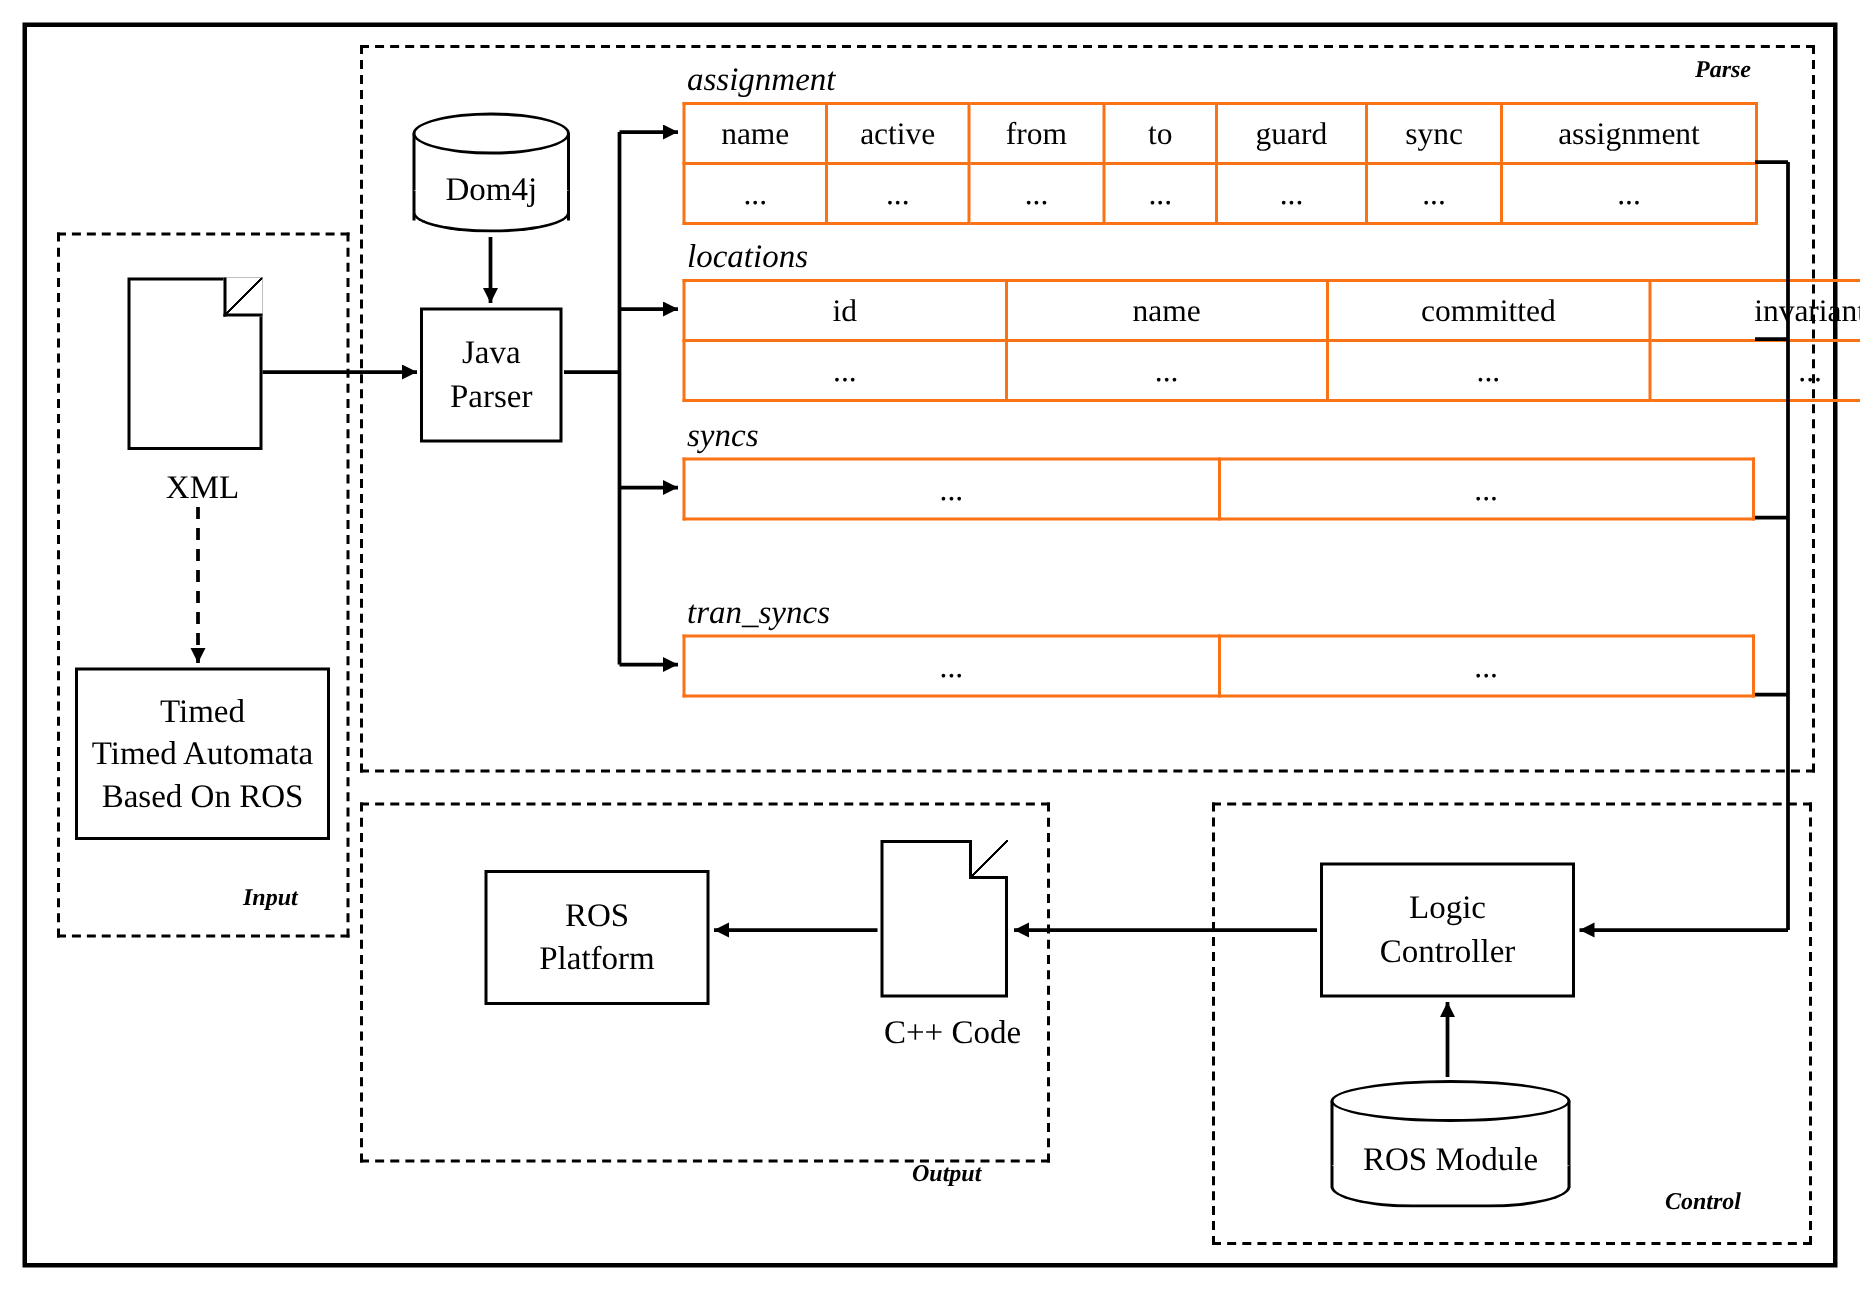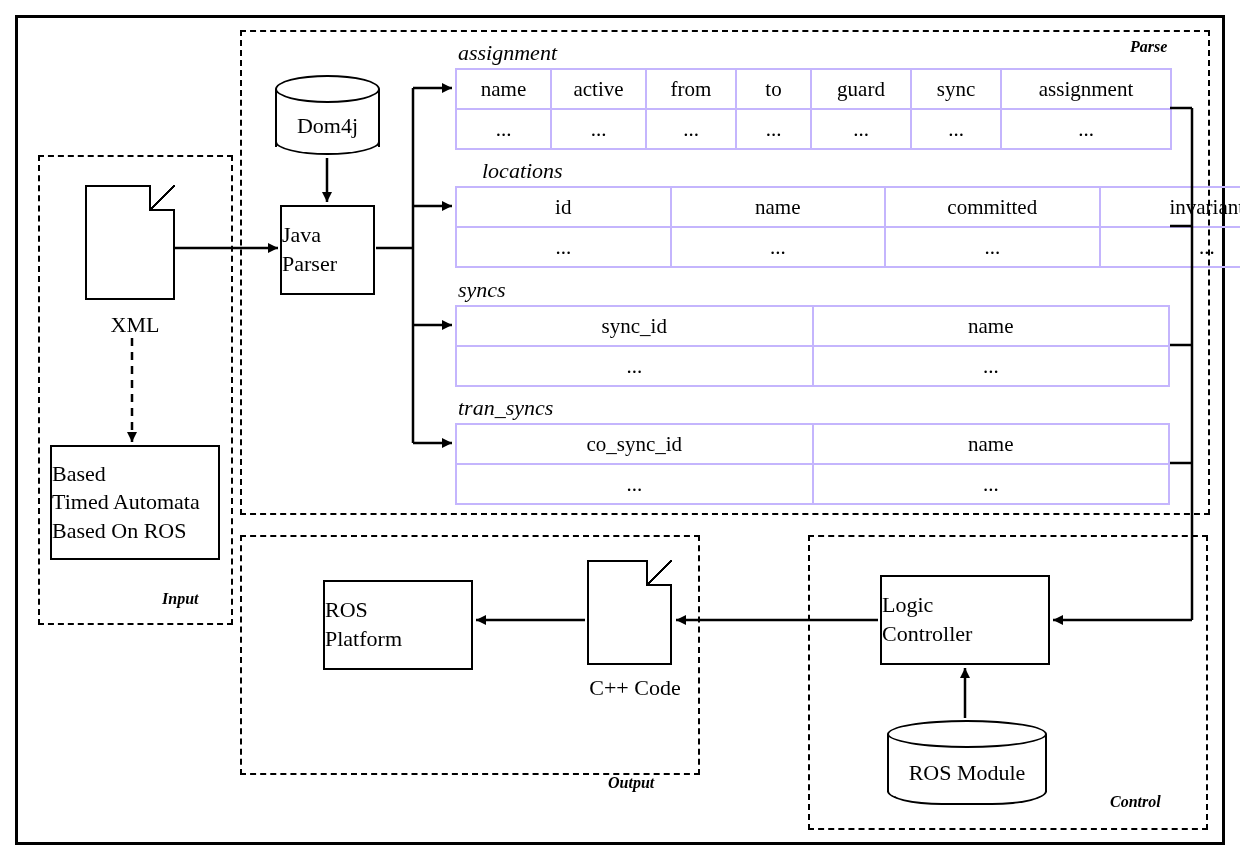--- a/index.html
+++ b/index.html
@@ -19,21 +19,21 @@
   .node {
     position: absolute;
     border: 2px solid #000;
     background: #fff;
     text-align: center;
     font-size: 22px;
     line-height: 1.3;
     display: flex;
     flex-direction: column;
     justify-content: center;
-    align-items: flex-start;
+    align-items: center;
   }
   .region {
     position: absolute;
     border: 2.5px dashed #000;
   }
   .region-label {
     position: absolute;
     font-size: 16px;
     font-style: italic;
     font-weight: bold;
@@ -104,21 +104,21 @@
     font-size: 22px;
     z-index: 3;
   }
   
   .tbl {
     position: absolute;
     border-collapse: collapse;
     table-layout: fixed;
   }
   .tbl td {
-    border: 2px solid #c4b5fd;
+    border: 2px solid #f97316;
     text-align: center;
     font-size: 21px;
     height: 40px;
     white-space: nowrap;
     overflow: hidden;
   }
   
   svg.arrows {
     position: absolute;
     left: 0; top: 0;
@@ -147,21 +147,21 @@
 
 <div class="region" style="left:808px; top:535px; width:400px; height:295px;"></div>
 <div class="region-label" style="left:1110px; top:793px;">Control</div>
 
 <div class="file-icon" style="left:85px; top:185px;">
   <div class="dogear"></div>
 </div>
 <div class="xml-label" style="left:105px; top:312px; width:60px;text-align:center;">XML</div>
 
 <div class="node" style="left:50px; top:445px; width:170px; height:115px;">
-  <div>Based</div>
+  <div>Timed</div>
   <div>Timed Automata</div>
   <div>Based On ROS</div>
 </div>
 
 <div class="node" style="left:280px; top:205px; width:95px; height:90px;">
   <div>Java</div>
   <div>Parser</div>
 </div>
 
 <div class="cylinder" style="left:275px; top:75px; width:105px; height:80px;">
@@ -197,21 +197,21 @@
     <td>...</td>
     <td>...</td>
     <td>...</td>
     <td>...</td>
     <td>...</td>
     <td>...</td>
   </tr>
 </tbody>
   </table>
 
-<div class="table-title" style="left:482px; top:158px;text-align:center;">locations</div>
+<div class="table-title" style="left:458px; top:158px;text-align:center;">locations</div>
 <table class="tbl" style="left:455px; top:186px; width:860px;">
   <colgroup>
       <col>
       <col>
       <col>
       <col>
     </colgroup>
   <tbody>
       <tr>
     <td>id</td>
@@ -228,42 +228,34 @@
 </tbody>
   </table>
 
 <div class="table-title" style="left:458px; top:277px;">syncs</div>
 <table class="tbl" style="left:455px; top:305px; width:715px;">
   <colgroup>
       <col>
       <col>
     </colgroup>
   <tbody>
-      <tr>
-    <td>sync_id</td>
-    <td>name</td>
-  </tr>
   <tr>
     <td>...</td>
     <td>...</td>
   </tr>
 </tbody>
   </table>
 
 <div class="table-title" style="left:458px; top:395px;">tran_syncs</div>
 <table class="tbl" style="left:455px; top:423px; width:715px;">
   <colgroup>
       <col>
       <col>
     </colgroup>
   <tbody>
-      <tr>
-    <td>co_sync_id</td>
-    <td>name</td>
-  </tr>
   <tr>
     <td>...</td>
     <td>...</td>
   </tr>
 </tbody>
   </table>
 
 <div class="node" style="left:323px; top:580px; width:150px; height:90px;">
   <div>ROS</div>
   <div>Platform</div>

